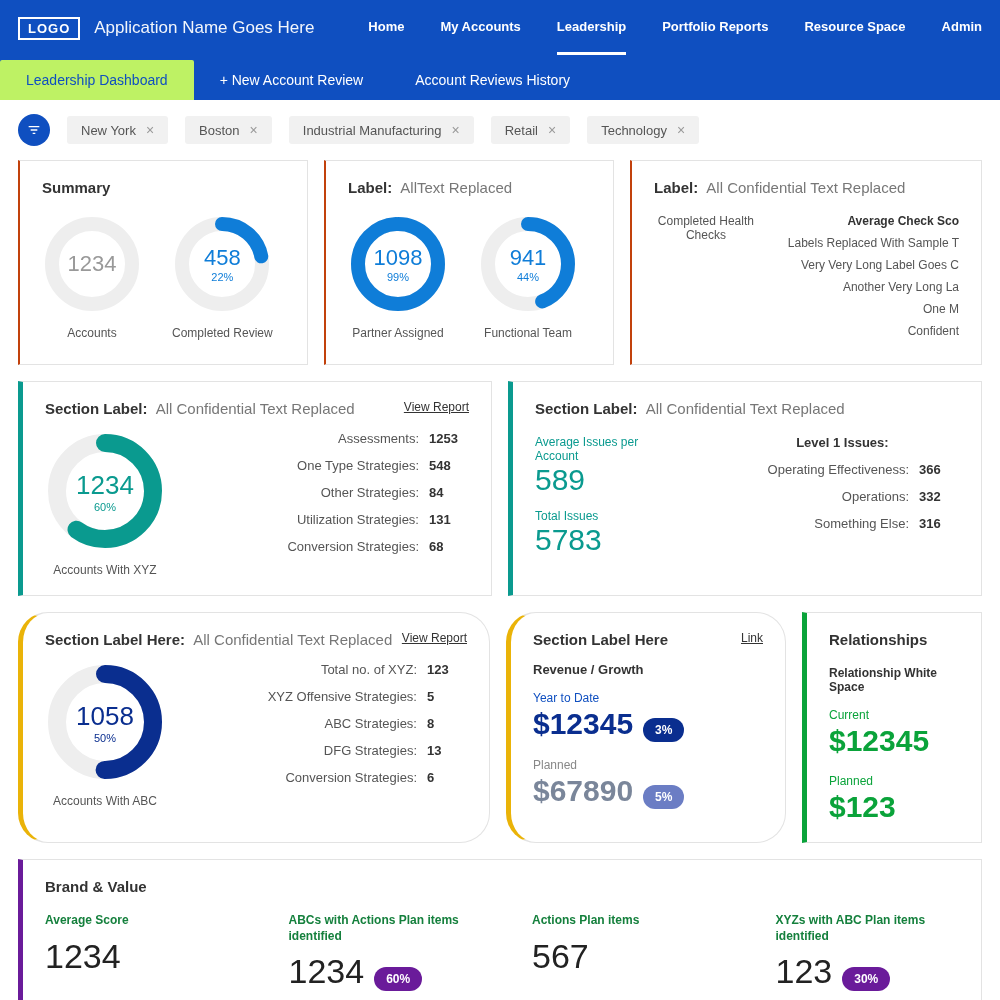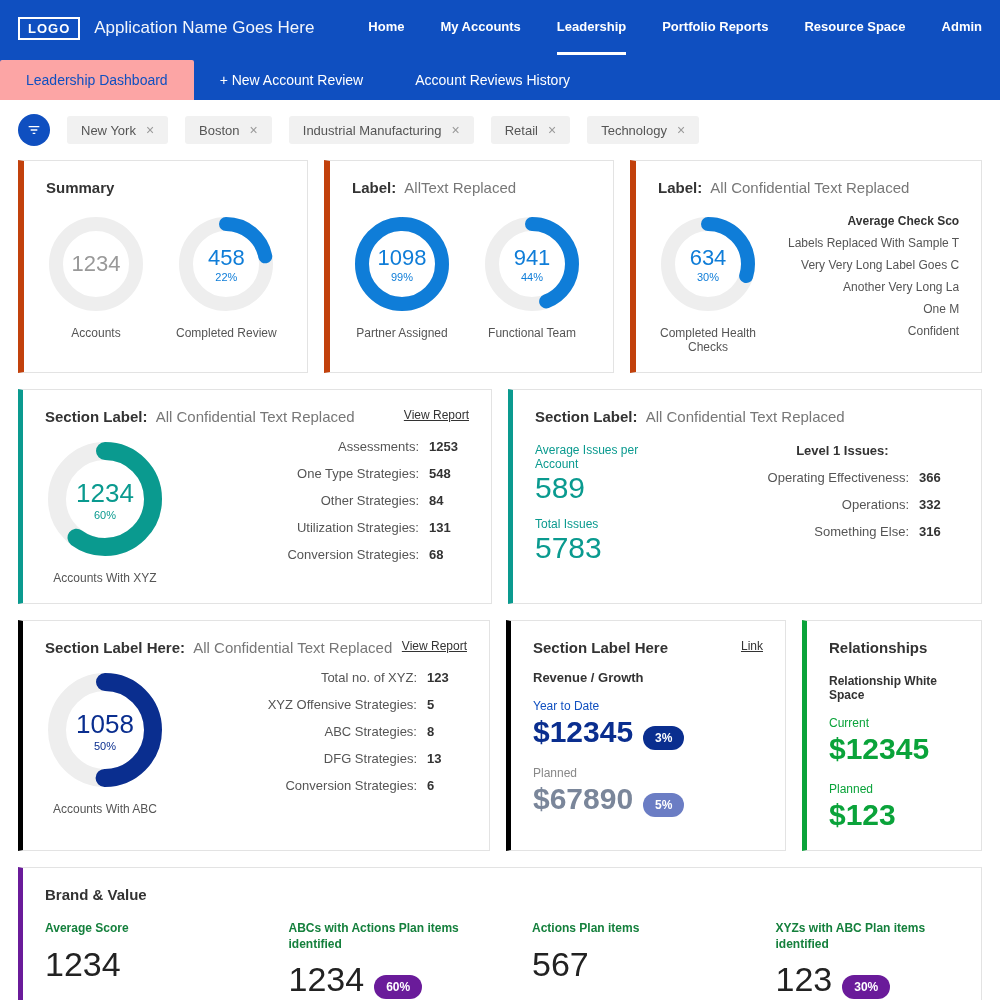--- a/index.html
+++ b/index.html
@@ -5,32 +5,32 @@
   * { box-sizing: border-box; margin: 0; padding: 0; }
   body { font-family: Arial, Helvetica, sans-serif; background: #fff; color: #333; }
   .topbar { background: #0f4fc0; color: #fff; display: flex; align-items: center; padding: 0 18px; height: 56px; }
   .logo { border: 2px solid #fff; padding: 2px 8px; font-size: 13px; letter-spacing: 1px; margin-right: 14px; font-weight: bold; }
   .app-name { font-size: 17px; font-weight: 400; opacity: 0.95; }
   .nav { margin-left: auto; display: flex; gap: 36px; }
   .nav-item { font-size: 13px; font-weight: bold; cursor: pointer; padding-bottom: 18px; margin-bottom: -18px; }
   .nav-item.active { border-bottom: 3px solid #fff; }
   .tabs { background: #0f4fc0; display: flex; gap: 0; height: 44px; align-items: flex-end; }
   .tab { padding: 12px 26px; font-size: 14px; color: #fff; cursor: pointer; }
-  .tab.active { background: #fca5a5; color: #0f4fc0; border-top-left-radius: 2px; border-top-right-radius: 2px; }
+  .tab.active { background: #bef264; color: #0f4fc0; border-top-left-radius: 2px; border-top-right-radius: 2px; }
   .filters { display: flex; align-items: center; padding: 14px 18px; gap: 17px; }
   .filter-btn { width: 32px; height: 32px; border-radius: 50%; background: #0f4fc0; display: flex; align-items: center; justify-content: center; cursor: pointer; }
   .filter-btn svg { width: 16px; height: 16px; fill: #fff; }
   .chip { background: #f1f1f1; border-radius: 3px; padding: 6px 14px; font-size: 13px; color: #555; display: flex; align-items: center; gap: 10px; cursor: pointer; }
   .chip-x { color: #999; font-size: 14px; }
   .content { padding: 0 18px 20px 18px; }
   .row { display: flex; gap: 16px; margin-bottom: 16px; }
   .card { border: 1px solid #e3e3e3; padding: 18px 22px; background: #fff; flex: 1; position: relative; }
-  .accent-blue { border-left: 6px solid #c2410c; }
+  .accent-blue { border-left: 2px solid #c2410c; }
   .accent-teal { border-left: 5px solid #0a9a8f; }
-  .accent-navy { border-left: 5px solid #000000; }
+  .accent-navy { border-left: 5px solid #eab308; border-radius: 30px; }
   .accent-green { border-left: 5px solid #0aa33a; }
   .accent-purple { border-left: 5px solid #6a1b9a; }
   .card-title { font-size: 15px; font-weight: bold; margin-bottom: 18px; white-space: nowrap; }
   .card-title .sub { font-weight: normal; color: #777; margin-left: 4px; }
   .donut-row { display: flex; gap: 30px; }
   .donut-item { text-align: center; }
   .donut { position: relative; width: 100px; height: 100px; margin: 0 auto 12px auto; }
   .donut svg { transform: rotate(-90deg); }
   .donut-center { position: absolute; top: 50%; left: 50%; transform: translate(-50%,-50%); text-align: center; }
   .donut-center .val { font-size: 22px; font-weight: 400; }
@@ -175,29 +175,20 @@
         </div>
         <div class="donut-label">Functional Team</div>
       </div>
     </div>
   </div>
 
   <div class="card accent-blue">
     <div class="card-title"><span>Label:</span> <span class="sub">All Confidential Text Replaced</span></div>
     <div class="flex-between">
       <div class="donut-item">
-        <div class="donut"><svg width="100" height="100">
-                <circle cx="50" cy="50" r="40" fill="none" stroke="#eee" stroke-width="14"></circle>
-                <circle cx="50" cy="50" r="40" fill="none" stroke="#0f7dd8" stroke-width="14" stroke-dasharray="75 251" stroke-linecap="round"></circle>
-              </svg>
-          <div class="donut-center">
-                <div class="val" style="color:#0f7dd8">634</div>
-                <div class="pct" style="color:#0f7dd8">30%</div>
-              </div>
-        </div>
         <div class="donut-label">Completed Health Checks</div>
       </div>
       <div class="avg-list">
         <div class="title">Average Check Sco</div>
         <div>Labels Replaced With Sample T</div>
         <div>Very Very Long Label Goes C</div>
         <div>Another Very Long La</div>
         <div>One M</div>
         <div>Confident</div>
       </div>

